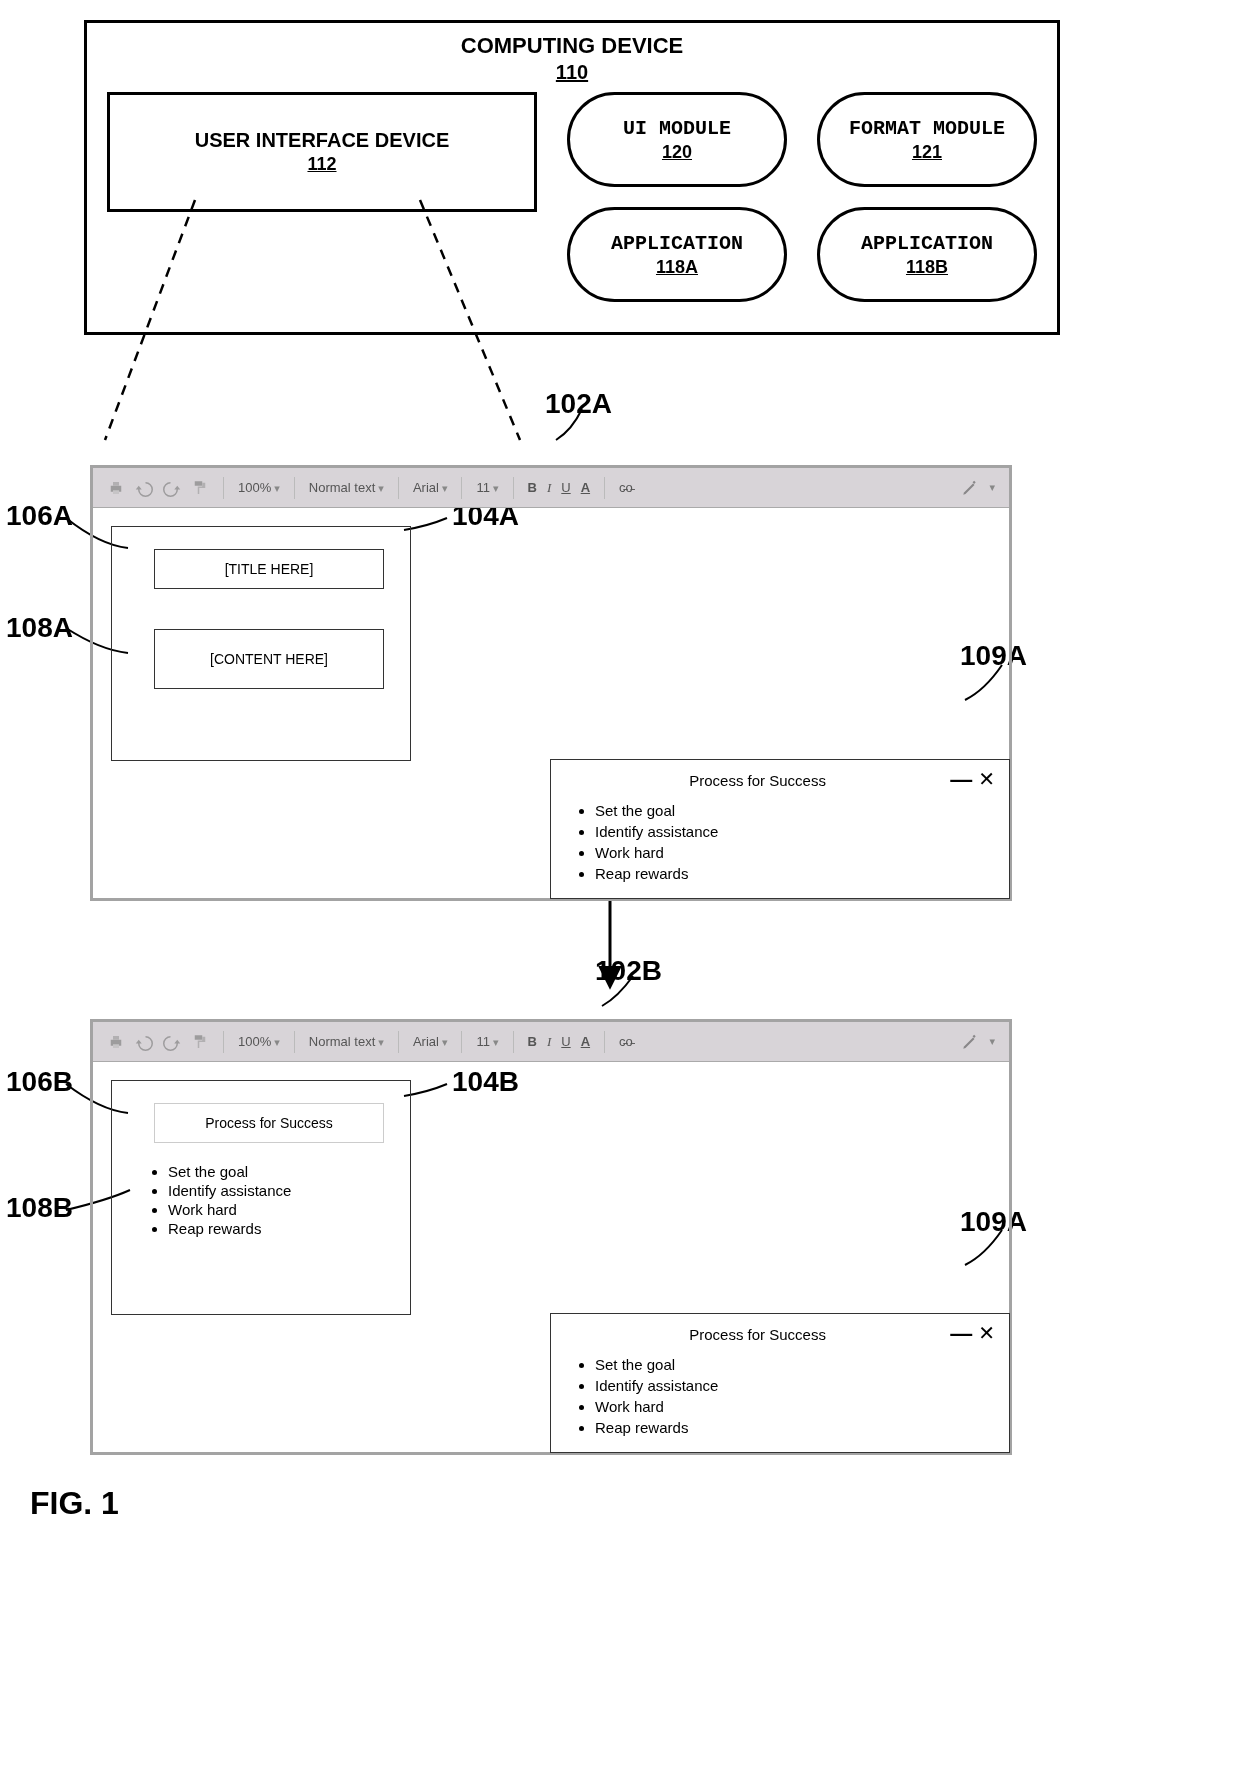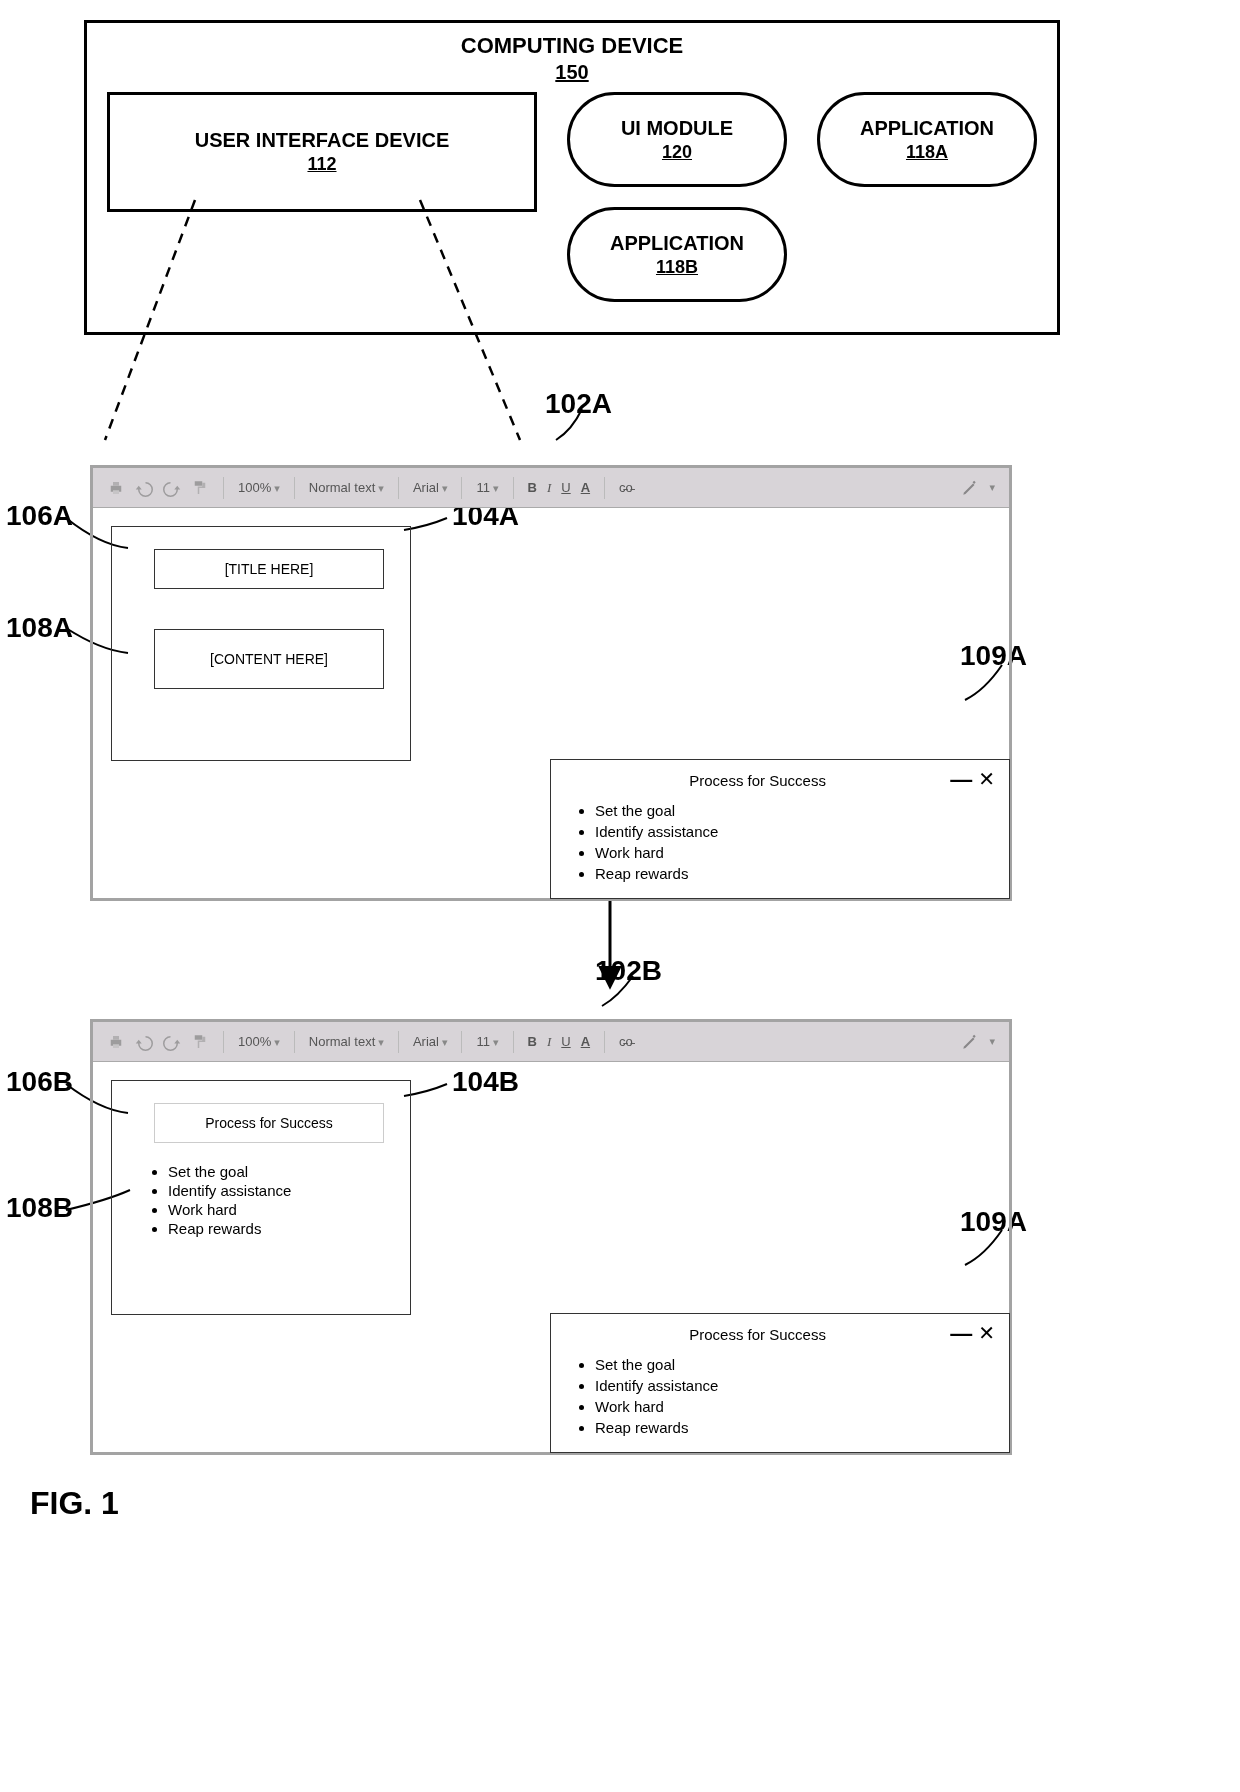--- a/index.html
+++ b/index.html
@@ -40,21 +40,21 @@
   }
   .uid-box .t { font-weight: 700; font-size: 20px; }
   .uid-box .r { font-weight: 700; font-size: 18px; text-decoration: underline; margin-top: 2px; }
   .modules { display: grid; grid-template-columns: 1fr 1fr; grid-template-rows: 1fr 1fr; gap: 20px 30px; flex: 1; }
   .pill {
     border: 3px solid #000;
     border-radius: 48px;
     height: 95px;
     display: flex; flex-direction: column; align-items: center; justify-content: center;
   }
-  .pill .t { font-weight: 700; font-size: 20px; }
+  .pill .t { font-weight: 700; font-size: 20px; font-family: Liberation Mono, monospace; }
   .pill .r { font-weight: 700; font-size: 18px; text-decoration: underline; margin-top: 2px; }
 
   
   .editor {
     border: 3px solid #a3a3a3;
     width: 922px;
     position: relative;
     margin-left: 6px;
   }
   .toolbar {
@@ -166,30 +166,34 @@
 <div class="ref-label" style="left:960px; top:640px;">109A</div>
 
 <div class="ref-label" style="left:595px; top:955px;">102B</div>
 <div class="ref-label" style="left:452px; top:1066px;">104B</div>
 <div class="ref-label" style="left:6px;   top:1066px;">106B</div>
 <div class="ref-label" style="left:6px;   top:1192px;">108B</div>
 <div class="ref-label" style="left:960px; top:1206px;">109A</div>
 
 <div class="device-box">
   <div class="device-title">COMPUTING DEVICE</div>
-  <div class="device-ref">150</div>
+  <div class="device-ref">110</div>
   <div class="device-row">
     <div class="uid-box">
       <div class="t">USER INTERFACE DEVICE</div>
       <div class="r">112</div>
     </div>
     <div class="modules">
       <div class="pill">
         <div class="t">UI MODULE</div>
         <div class="r">120</div>
+      </div>
+      <div class="pill">
+        <div class="t">FORMAT MODULE</div>
+        <div class="r">121</div>
       </div>
       <div class="pill">
         <div class="t">APPLICATION</div>
         <div class="r">118A</div>
       </div>
       <div class="pill">
         <div class="t">APPLICATION</div>
         <div class="r">118B</div>
       </div>
     </div>

